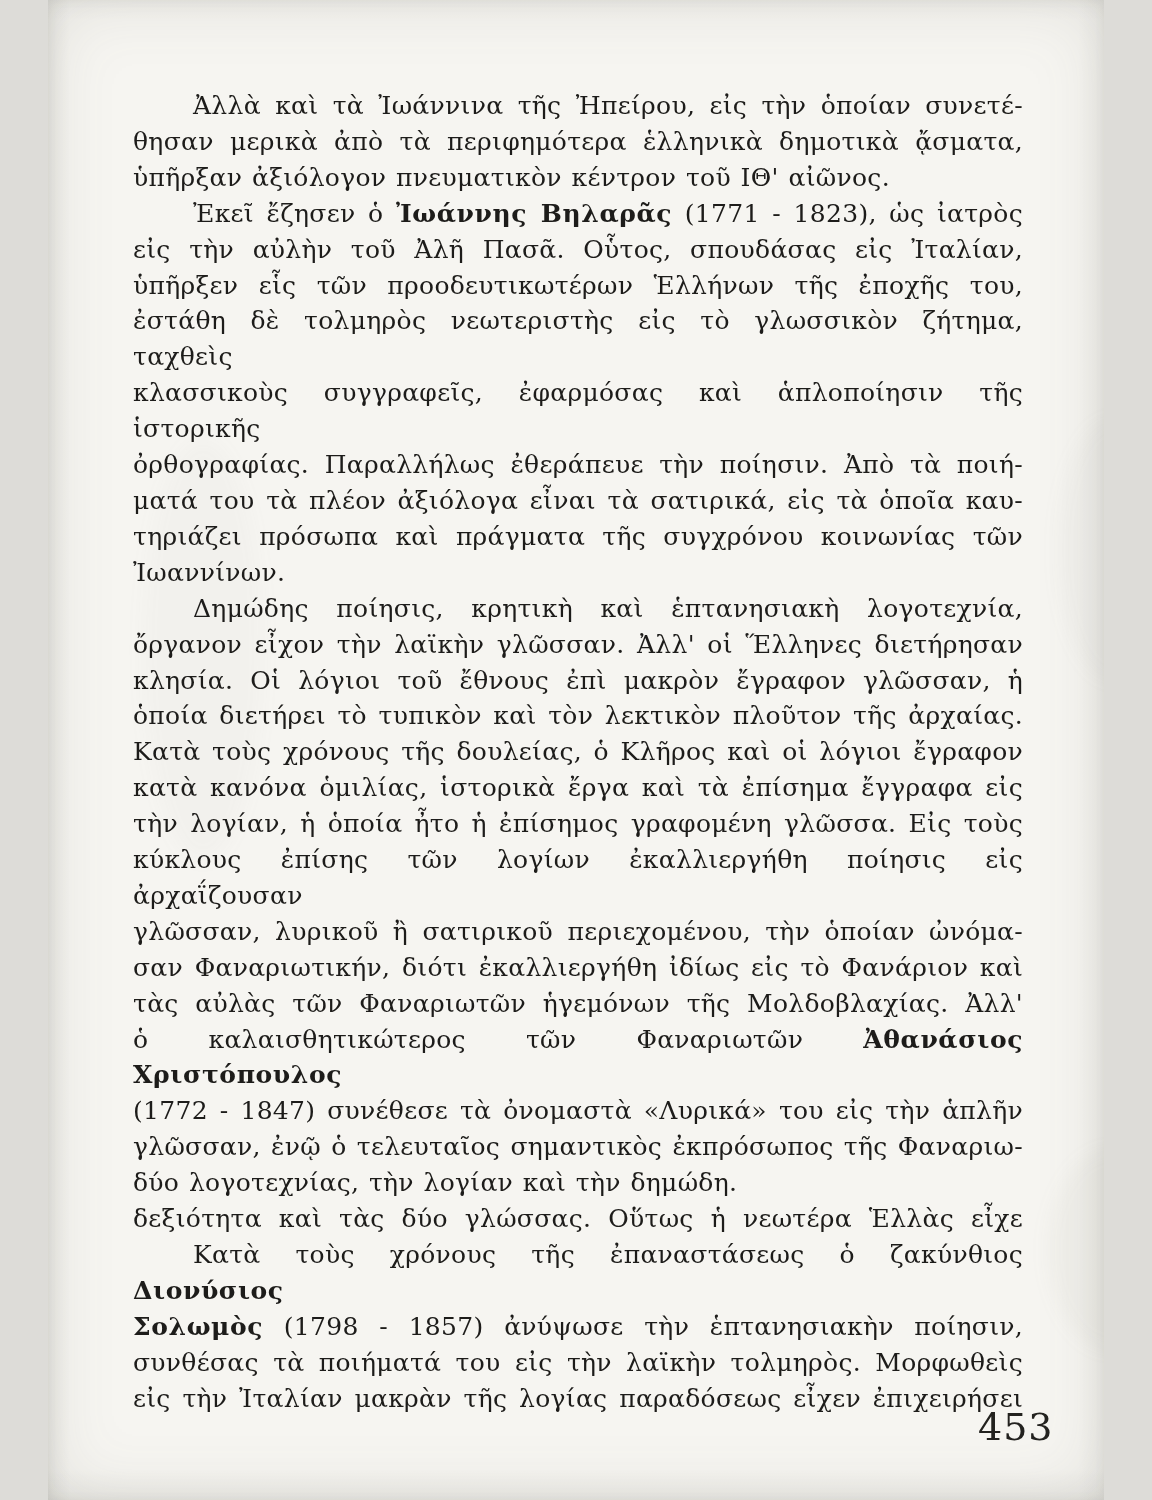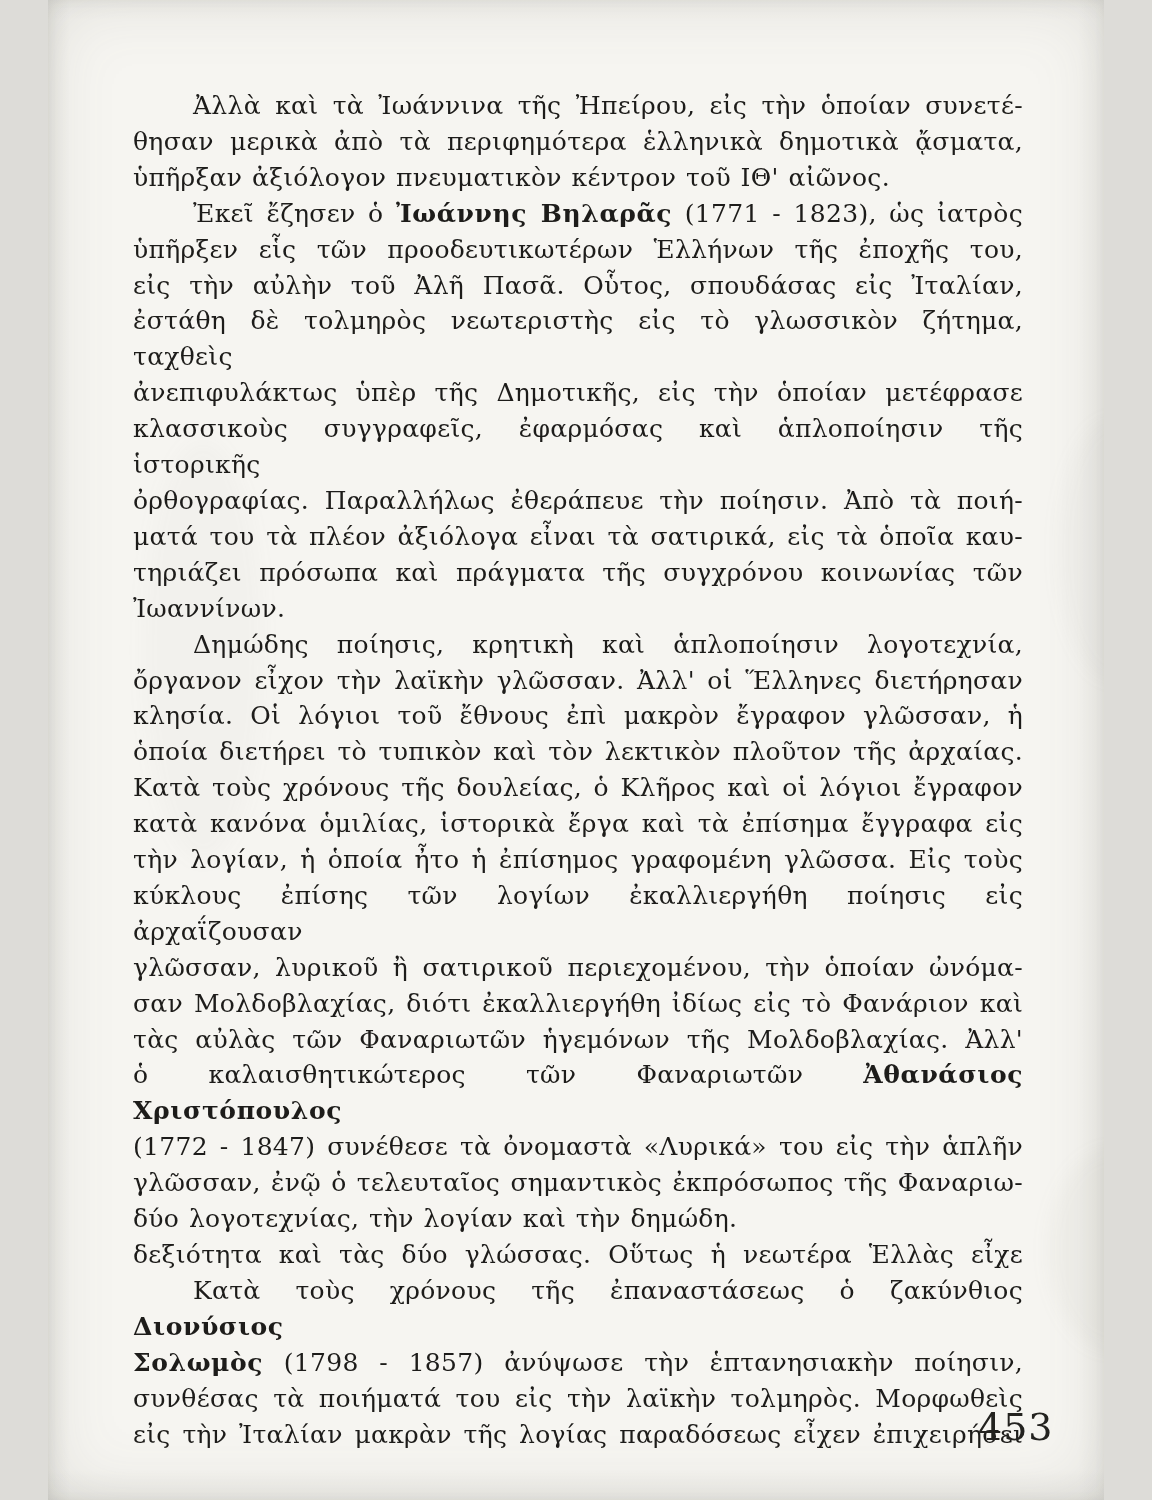--- a/index.html
+++ b/index.html
@@ -55,41 +55,40 @@
   <div class="ghost g3"></div>
 
   <div class="body-text">
       <div class="para">
         <div class="line ind"><span>Ἀλλὰ καὶ τὰ Ἰωάννινα τῆς Ἠπείρου, εἰς τὴν ὁποίαν συνετέ-</span></div>
         <div class="line"><span>θησαν μερικὰ ἀπὸ τὰ περιφημότερα ἑλληνικὰ δημοτικὰ ᾄσματα,</span></div>
         <div class="line end"><span>ὑπῆρξαν ἀξιόλογον πνευματικὸν κέντρον τοῦ ΙΘ' αἰῶνος.</span></div>
       </div>
       <div class="para">
         <div class="line ind"><span>Ἐκεῖ ἔζησεν ὁ </span><span class="bold">Ἰωάννης Βηλαρᾶς</span><span> (1771 - 1823), ὡς ἰατρὸς</span></div>
+        <div class="line"><span>εἰς τὴν αὐλὴν τοῦ Ἀλῆ Πασᾶ. Οὗτος, σπουδάσας εἰς Ἰταλίαν,</span></div>
         <div class="line"><span>ὑπῆρξεν εἷς τῶν προοδευτικωτέρων Ἑλλήνων τῆς ἐποχῆς του,</span></div>
-        <div class="line"><span>εἰς τὴν αὐλὴν τοῦ Ἀλῆ Πασᾶ. Οὗτος, σπουδάσας εἰς Ἰταλίαν,</span></div>
         <div class="line"><span>ἐστάθη δὲ τολμηρὸς νεωτεριστὴς εἰς τὸ γλωσσικὸν ζήτημα, ταχθεὶς</span></div>
-        <div class="line"><span>ἀνεπιφυλάκτως ὑπὲρ τῆς Δημοτικῆς, εἰς τὴν ὁποίαν μετέφρασε</span></div>
         <div class="line"><span>κλασσικοὺς συγγραφεῖς, ἐφαρμόσας καὶ ἁπλοποίησιν τῆς ἱστορικῆς</span></div>
         <div class="line"><span>ὀρθογραφίας. Παραλλήλως ἐθεράπευε τὴν ποίησιν. Ἀπὸ τὰ ποιή-</span></div>
         <div class="line"><span>ματά του τὰ πλέον ἀξιόλογα εἶναι τὰ σατιρικά, εἰς τὰ ὁποῖα καυ-</span></div>
         <div class="line"><span>τηριάζει πρόσωπα καὶ πράγματα τῆς συγχρόνου κοινωνίας τῶν</span></div>
         <div class="line end"><span>Ἰωαννίνων.</span></div>
       </div>
       <div class="para">
-        <div class="line ind"><span>Δημώδης ποίησις, κρητικὴ καὶ ἁπλοποίησιν λογοτεχνία,</span></div>
+        <div class="line ind"><span>Δημώδης ποίησις, κρητικὴ καὶ ἑπτανησιακὴ λογοτεχνία,</span></div>
         <div class="line"><span>ὄργανον εἶχον τὴν λαϊκὴν γλῶσσαν. Ἀλλ' οἱ Ἕλληνες διετήρησαν</span></div>
         <div class="line"><span>κλησία. Οἱ λόγιοι τοῦ ἔθνους ἐπὶ μακρὸν ἔγραφον γλῶσσαν, ἡ</span></div>
         <div class="line"><span>ὁποία διετήρει τὸ τυπικὸν καὶ τὸν λεκτικὸν πλοῦτον τῆς ἀρχαίας.</span></div>
         <div class="line"><span>Κατὰ τοὺς χρόνους τῆς δουλείας, ὁ Κλῆρος καὶ οἱ λόγιοι ἔγραφον</span></div>
         <div class="line"><span>κατὰ κανόνα ὁμιλίας, ἱστορικὰ ἔργα καὶ τὰ ἐπίσημα ἔγγραφα εἰς</span></div>
         <div class="line"><span>τὴν λογίαν, ἡ ὁποία ἦτο ἡ ἐπίσημος γραφομένη γλῶσσα. Εἰς τοὺς</span></div>
         <div class="line"><span>κύκλους ἐπίσης τῶν λογίων ἐκαλλιεργήθη ποίησις εἰς ἀρχαΐζουσαν</span></div>
         <div class="line"><span>γλῶσσαν, λυρικοῦ ἢ σατιρικοῦ περιεχομένου, τὴν ὁποίαν ὠνόμα-</span></div>
-        <div class="line"><span>σαν Μολδοβλαχίας, διότι ἐκαλλιεργήθη ἰδίως εἰς τὸ Φανάριον καὶ</span></div>
+        <div class="line"><span>σαν Φαναριωτικήν, διότι ἐκαλλιεργήθη ἰδίως εἰς τὸ Φανάριον καὶ</span></div>
         <div class="line"><span>τὰς αὐλὰς τῶν Φαναριωτῶν ἡγεμόνων τῆς Μολδοβλαχίας. Ἀλλ'</span></div>
         <div class="line"><span>ὁ καλαισθητικώτερος τῶν Φαναριωτῶν </span><span class="bold">Ἀθανάσιος Χριστόπουλος</span></div>
         <div class="line"><span>(1772 - 1847) συνέθεσε τὰ ὀνομαστὰ «Λυρικά» του εἰς τὴν ἁπλῆν</span></div>
         <div class="line"><span>γλῶσσαν, ἐνῷ ὁ τελευταῖος σημαντικὸς ἐκπρόσωπος τῆς Φαναριω-</span></div>
         <div class="line end"><span>δύο λογοτεχνίας, τὴν λογίαν καὶ τὴν δημώδη.</span></div>
         <div class="line"><span>δεξιότητα καὶ τὰς δύο γλώσσας. Οὕτως ἡ νεωτέρα Ἑλλὰς εἶχε</span></div>
       </div>
       <div class="para">
         <div class="line ind"><span>Κατὰ τοὺς χρόνους τῆς ἐπαναστάσεως ὁ ζακύνθιος </span><span class="bold">Διονύσιος</span></div>
         <div class="line"><span class="bold">Σολωμὸς</span><span> (1798 - 1857) ἀνύψωσε τὴν ἑπτανησιακὴν ποίησιν,</span></div>

